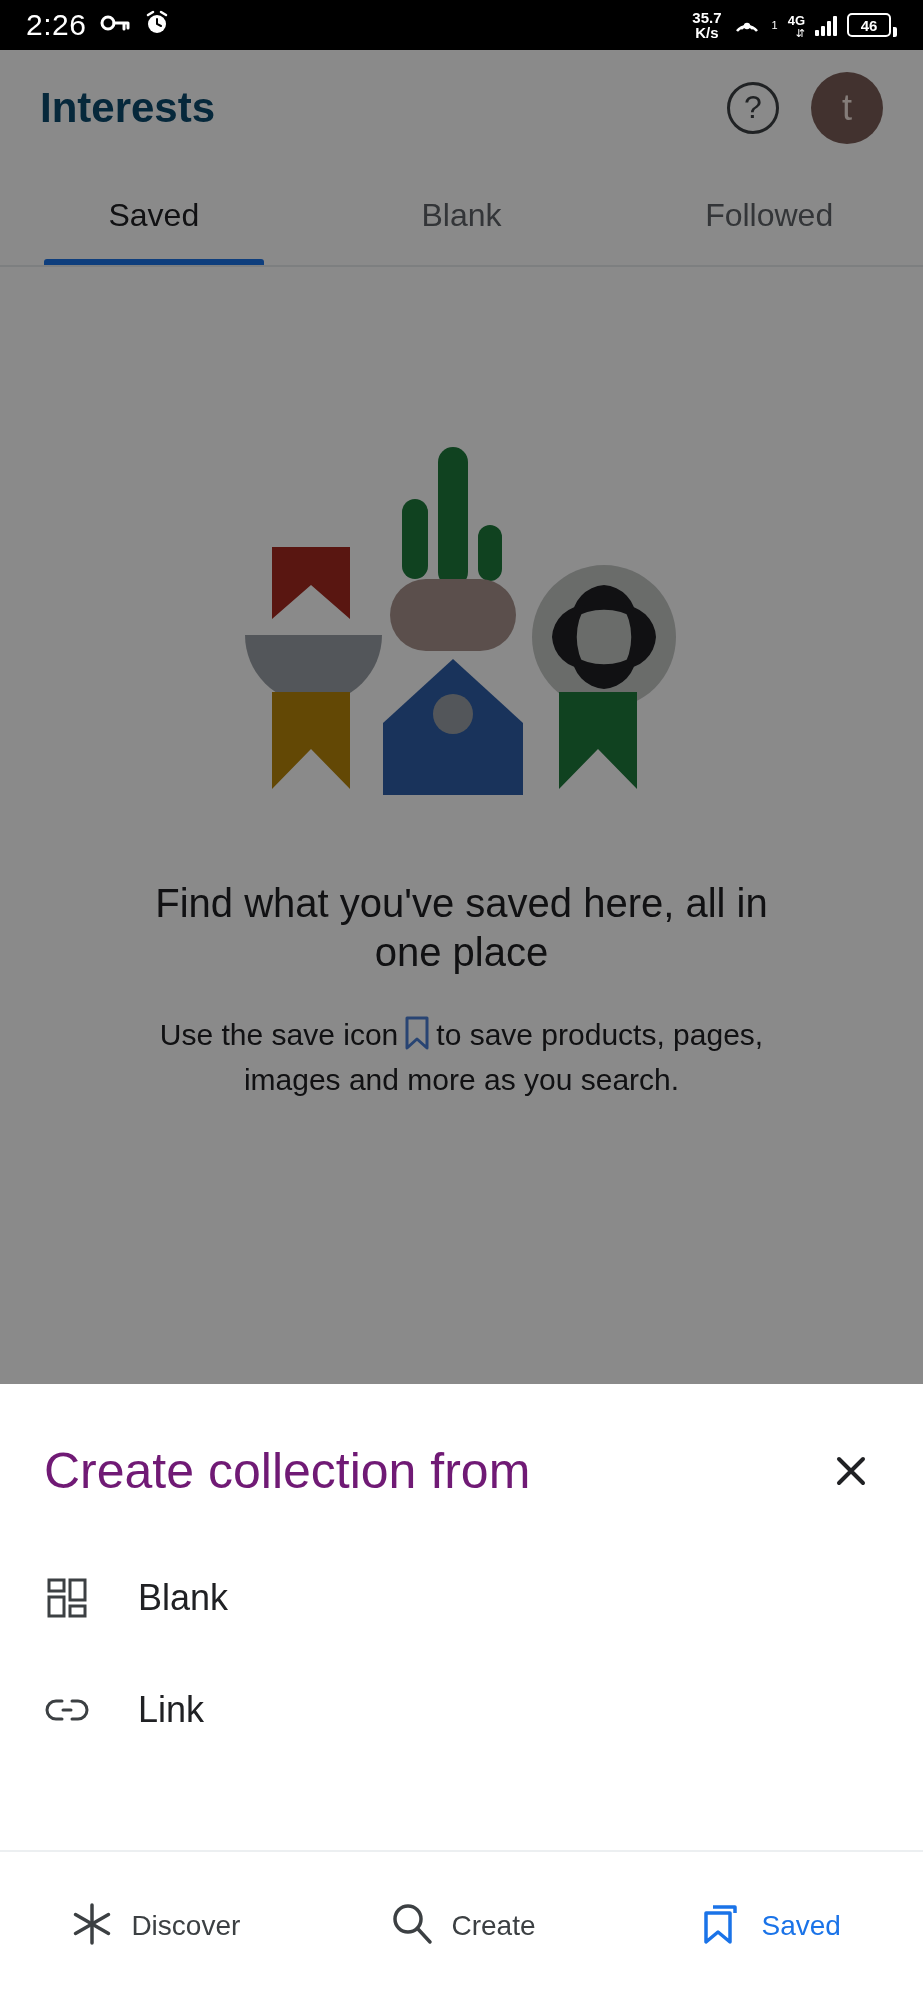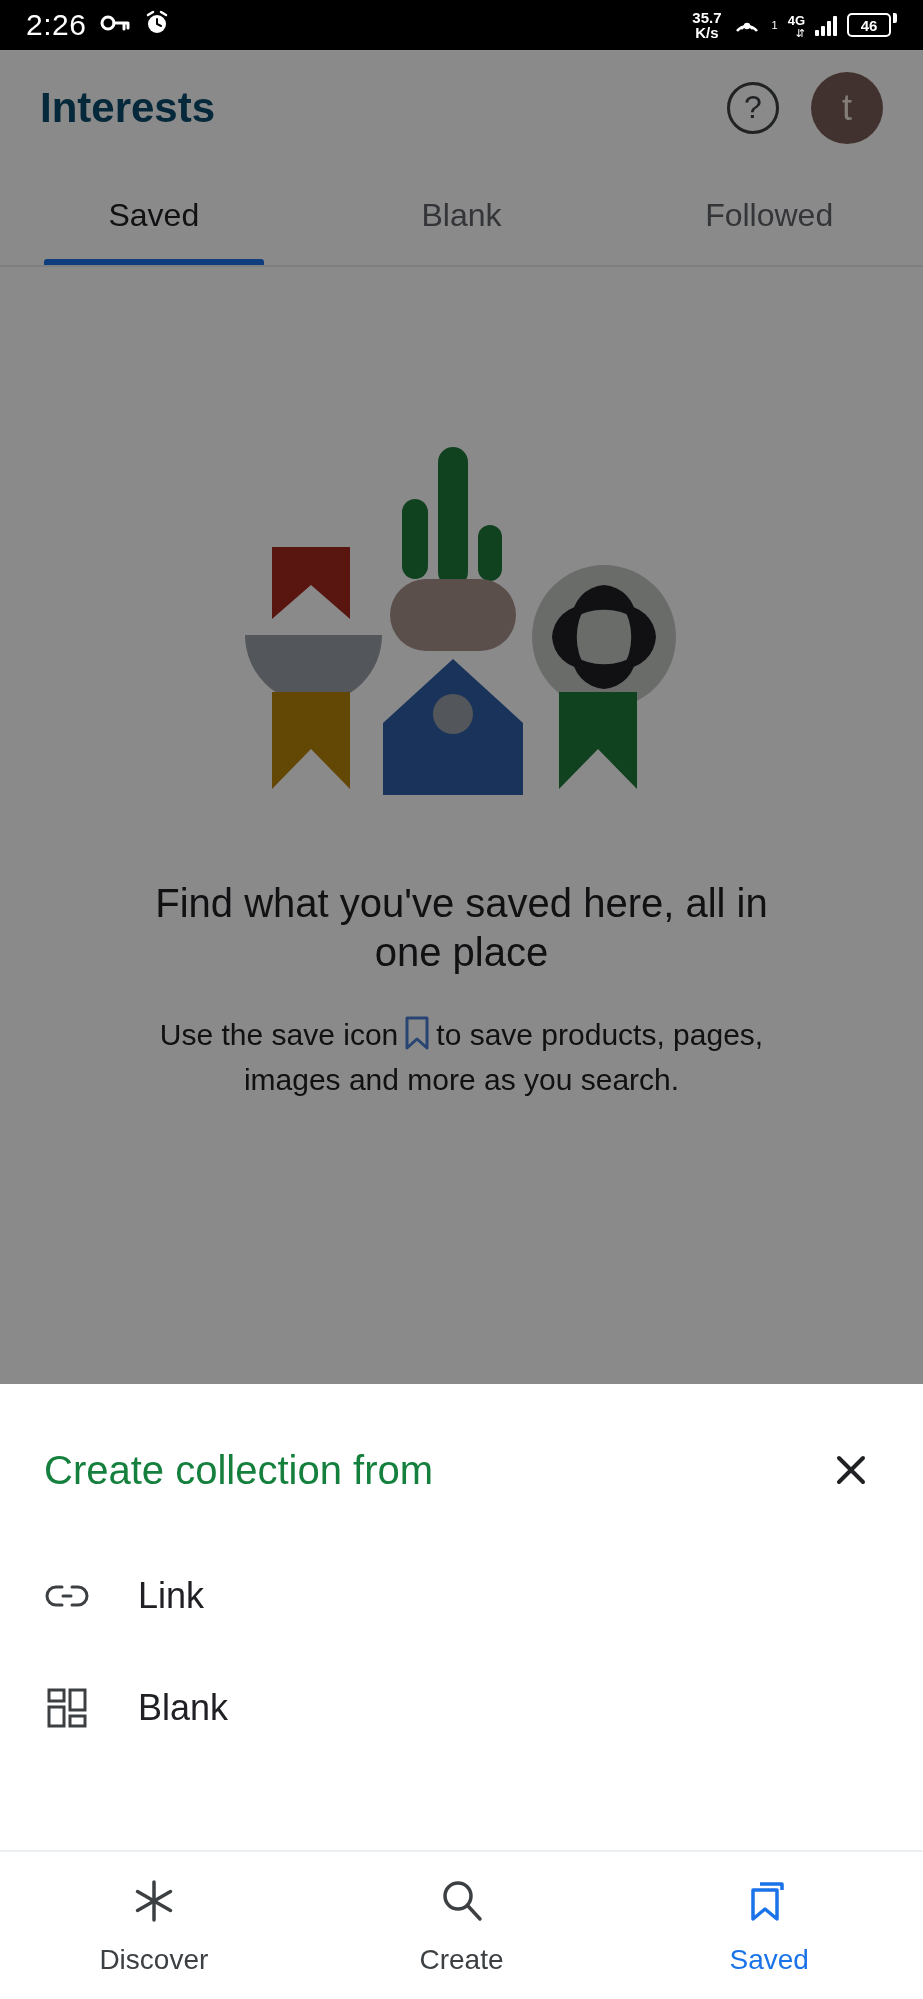--- a/index.html
+++ b/index.html
@@ -27,21 +27,21 @@
     color: #ffffff;
     gap: 40px;
   }
   .sb-left { display: flex; align-items: center; gap: 14px; }
   .sb-time { font-size: 30px; font-weight: 500; letter-spacing: .5px; }
   .sb-right { display: flex; align-items: center; gap: 10px; }
   .sb-net { font-size: 15px; line-height: 15px; text-align: center; font-weight: 600;}
   .sb-4g { font-size: 13px; font-weight: 700; }
   .sb-sup { font-size: 11px; vertical-align: super; }
   .battery {
-    display: inline-flex; align-items: flex-start;
+    display: inline-flex; align-items: flex-end;
   }
   .batt-body {
     border: 2px solid #fff; border-radius: 5px;
     width: 44px; height: 24px;
     display: flex; align-items: center; justify-content: center;
     font-size: 15px; font-weight: 700;
   }
   .batt-tip {
     width: 4px; height: 10px; background: #fff;
     margin-left: 2px; border-radius: 0 2px 2px 0;
@@ -134,21 +134,21 @@
     position: absolute; left: 0; bottom: 149px;
     width: 923px; height: 466px;
     background: #ffffff;
     border-radius: 36px 36px 0 0;
     z-index: 10;
   }
   .sheet-head {
     display: flex; align-items: center;
     padding: 58px 44px 0 44px;
   }
-  .sheet-title { font-size: 40px; color: #15803d; }
+  .sheet-title { font-size: 50px; color: #701a75; }
   .close-btn {
     margin-left: auto;
     width: 56px; height: 56px;
     display: flex; align-items: center; justify-content: center;
   }
   .sheet-list { margin-top: 42px; }
   .sheet-row {
     display: flex; align-items: center;
     height: 112px; padding: 0 44px;
     gap: 48px;
@@ -159,21 +159,21 @@
   
   .bottomnav {
     position: absolute; left: 0; bottom: 0;
     width: 923px; height: 149px;
     background: #ffffff;
     border-top: 2px solid #eceff1;
     display: flex; z-index: 12;
   }
   .nav-item {
     flex: 1;
-    display: flex; flex-direction: column;
+    display: flex; flex-direction: row;
     align-items: center; justify-content: center;
     gap: 14px;
   }
   .nav-label { font-size: 28px; color: #3c4043; }
   .nav-item.active .nav-label { color: #1a73e8; font-weight: 500; }
 </style>
 </head>
 <body>
 
 <div class="phone">
@@ -298,42 +298,42 @@
     <div class="sheet-head">
       <div class="sheet-title">Create collection from</div>
       <div class="close-btn">
         <svg width="44" height="44" viewBox="0 0 44 44">
           <path d="M10 10 L34 34 M34 10 L10 34" stroke="#202124" stroke-width="4" stroke-linecap="round"></path>
         </svg>
       </div>
     </div>
 
     <div class="sheet-list">
-      <div class="sheet-row">
-        <span class="row-icon">
-          <svg width="44" height="26" viewBox="0 0 44 26">
-            <path d="M18 13 H26" stroke="#3c4043" stroke-width="3" stroke-linecap="round"></path>
-            <path d="M17 4 H11 A9 9 0 0 0 11 22 H17" fill="none" stroke="#3c4043" stroke-width="3" stroke-linecap="round"></path>
-            <path d="M27 4 H33 A9 9 0 0 1 33 22 H27" fill="none" stroke="#3c4043" stroke-width="3" stroke-linecap="round"></path>
-          </svg>
-        </span>
-        <span class="row-label">Link</span>
-      </div>
-
       <div class="sheet-row">
         <span class="row-icon">
           <svg width="42" height="42" viewBox="0 0 42 42">
             <rect x="3" y="3" width="15" height="11" fill="none" stroke="#3c4043" stroke-width="3"></rect>
             <rect x="24" y="3" width="15" height="20" fill="none" stroke="#3c4043" stroke-width="3"></rect>
             <rect x="3" y="20" width="15" height="19" fill="none" stroke="#3c4043" stroke-width="3"></rect>
             <rect x="24" y="29" width="15" height="10" fill="none" stroke="#3c4043" stroke-width="3"></rect>
           </svg>
         </span>
         <span class="row-label">Blank</span>
       </div>
+
+      <div class="sheet-row">
+        <span class="row-icon">
+          <svg width="44" height="26" viewBox="0 0 44 26">
+            <path d="M18 13 H26" stroke="#3c4043" stroke-width="3" stroke-linecap="round"></path>
+            <path d="M17 4 H11 A9 9 0 0 0 11 22 H17" fill="none" stroke="#3c4043" stroke-width="3" stroke-linecap="round"></path>
+            <path d="M27 4 H33 A9 9 0 0 1 33 22 H27" fill="none" stroke="#3c4043" stroke-width="3" stroke-linecap="round"></path>
+          </svg>
+        </span>
+        <span class="row-label">Link</span>
+      </div>
     </div>
   </div>
 
   <div class="bottomnav">
     <div class="nav-item">
       <span>
         <svg width="50" height="50" viewBox="0 0 50 50">
           <g stroke="#3c4043" stroke-width="3.5" stroke-linecap="round">
             <path d="M25 6 V44"></path>
               <path d="M8.5 15.5 L41.5 34.5"></path>

